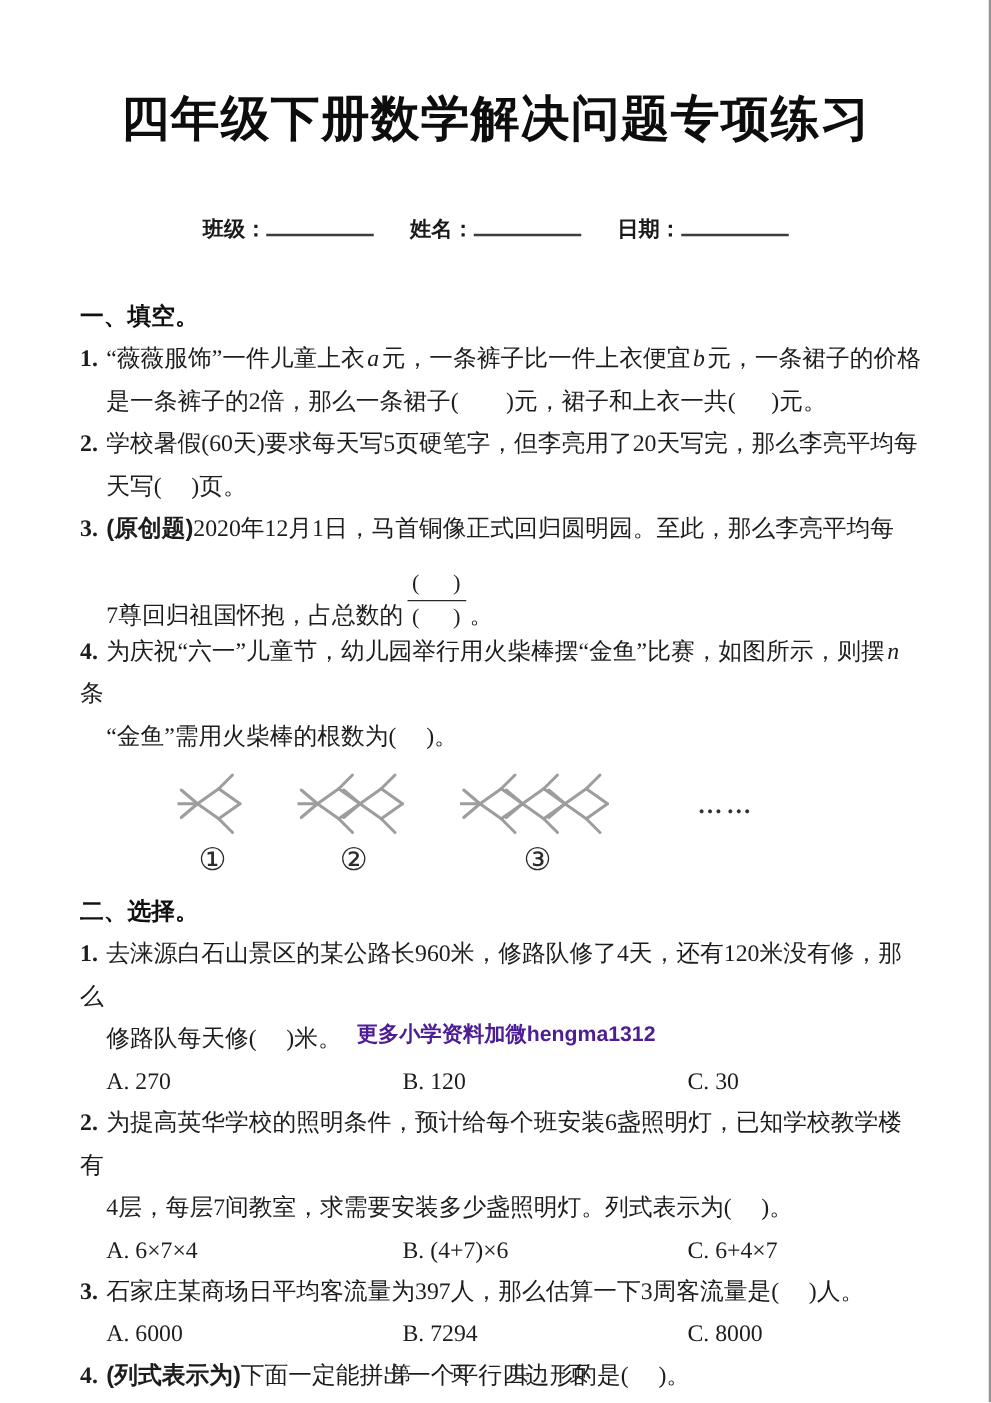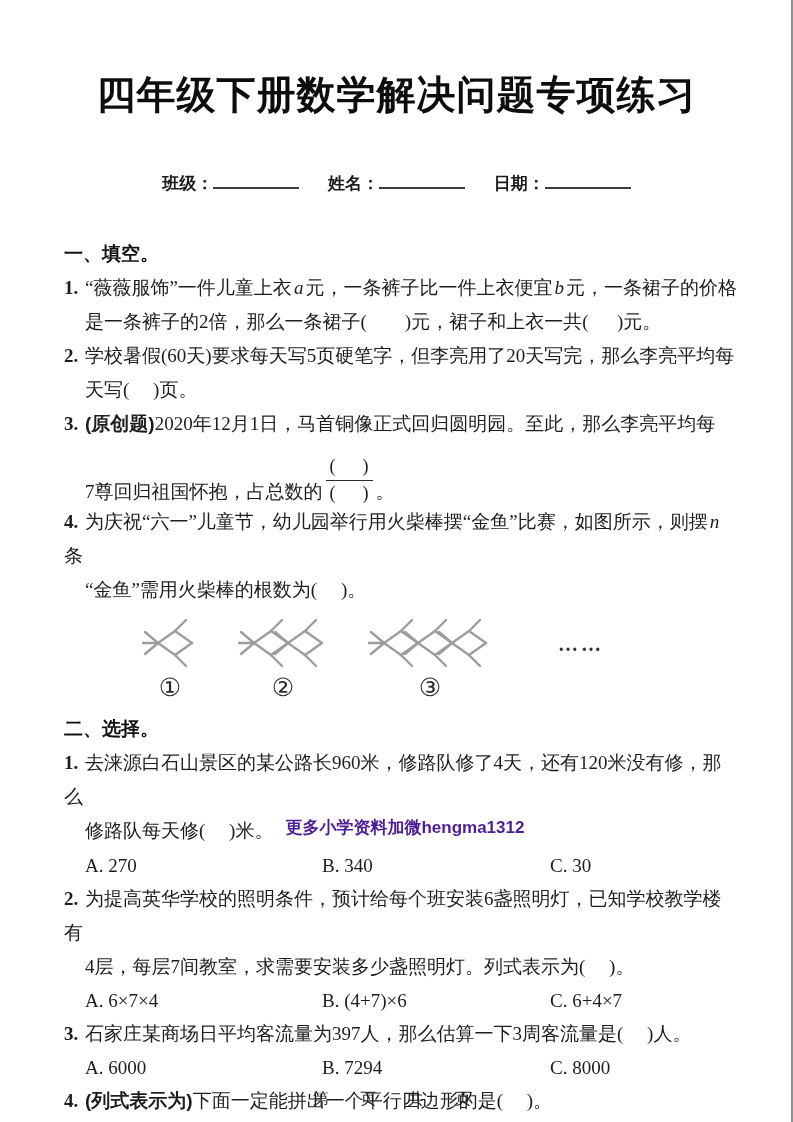--- a/index.html
+++ b/index.html
@@ -162,21 +162,21 @@
       </div>
       <div class="dots">……</div>
     </div>
 
     <div class="s-head" style="margin-top:10px;">二、选择。</div>
 
     <div class="line"><span class="num">1.</span><span>去涞源白石山景区的某公路长960米，修路队修了4天，还有120米没有修，那么</span></div>
     <div class="line cont"><span>修路队每天修(&nbsp;&nbsp;&nbsp;&nbsp;&nbsp;)米。</span><span class="watermark">更多小学资料加微hengma1312</span></div>
     <div class="opt-row">
       <span class="o1">A. 270</span>
-      <span class="o2">B. 340</span>
+      <span class="o2">B. 120</span>
       <span class="o3">C. 30</span>
     </div>
 
     <div class="line"><span class="num">2.</span><span>为提高英华学校的照明条件，预计给每个班安装6盏照明灯，已知学校教学楼有</span></div>
     <div class="line cont">4层，每层7间教室，求需要安装多少盏照明灯。列式表示为(&nbsp;&nbsp;&nbsp;&nbsp;&nbsp;)。</div>
     <div class="opt-row">
       <span class="o1">A. 6×7×4</span>
       <span class="o2">B. (4+7)×6</span>
       <span class="o3">C. 6+4×7</span>
     </div>

